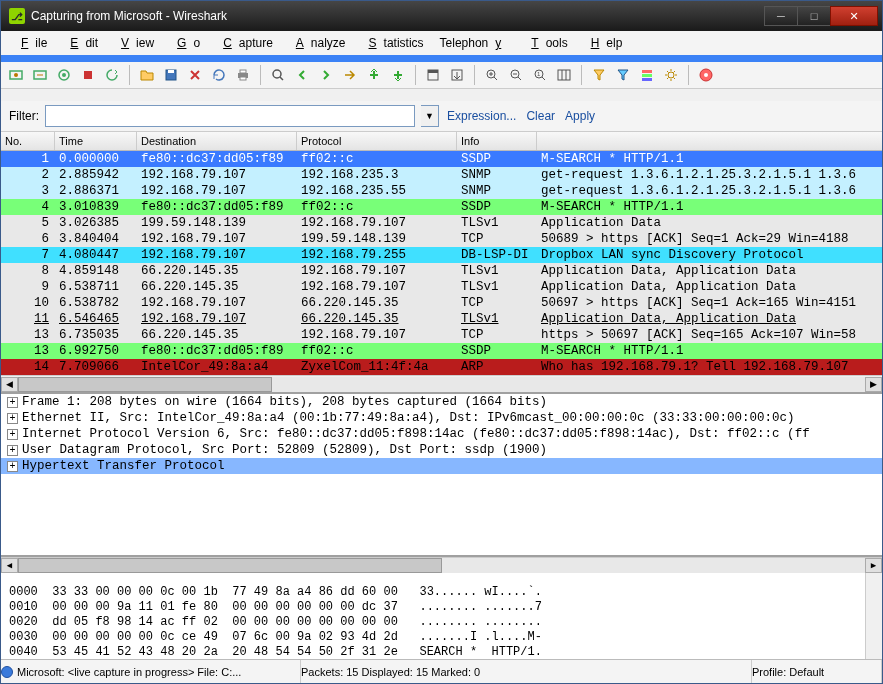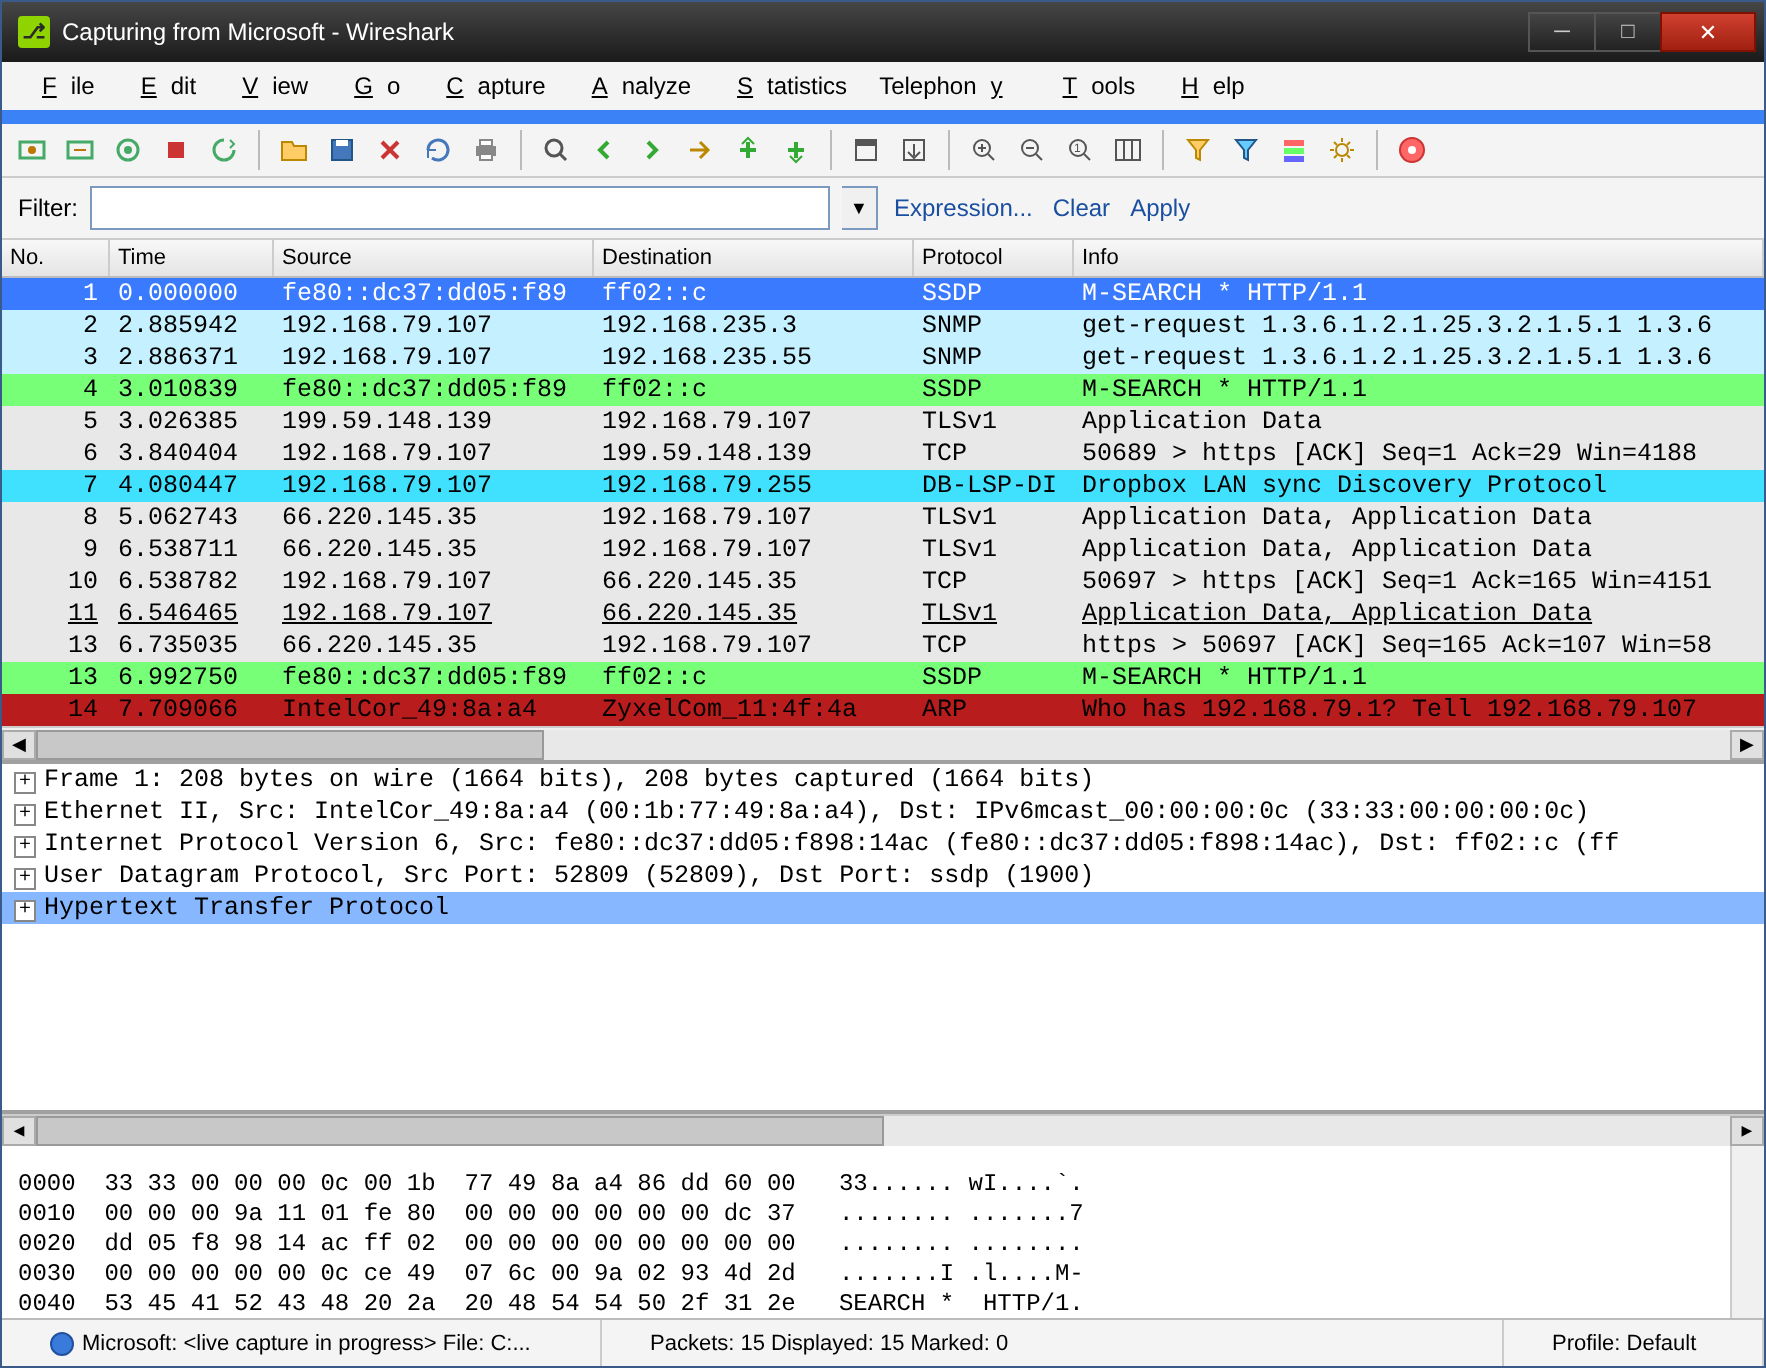--- a/index.html
+++ b/index.html
@@ -69,20 +69,21 @@
 }
 .tool svg { width: 16px; height: 16px; }
 .toolsep { width:1px; height:20px; background:#bbb; margin:0 4px; }
 .filterbar {
   background: #f4f4f4;
   border-bottom: 1px solid #ccc;
   padding: 4px 8px;
   display: flex;
   align-items: center;
   gap: 6px;
+  margin-top: 12px;
 }
 .filterbar label { font-size: 12px; }
 .filter-input {
   flex: 0 0 370px;
   height: 22px;
   border: 1px solid #7a9ac0;
   background: #fff;
   padding: 0 4px;
 }
 .filter-dd {
@@ -153,21 +154,21 @@
 .hex-body { flex:1; overflow:auto; padding: 12px 8px; white-space: pre; line-height: 15px; }
 .statusbar {
   height: 24px;
   background: #f4f4f4;
   border-top: 1px solid #bbb;
   display: flex;
   align-items: stretch;
   font-size: 11px;
 }
 .statusbar > div {
-  padding: 4px 24px;
+  padding: 4px 0;
   border-right: 1px solid #ccc;
   white-space: nowrap;
   overflow: hidden;
   display:flex;align-items:center;gap:4px;
 }
 .status-led { width:12px;height:12px;border-radius:50%;background:#3a7adb;border:1px solid #2050a0; }
 .vscroll { width:17px; background:#f0f0f0; border-left:1px solid #ccc; }
 </style>
 </head>
 <body>
@@ -369,21 +370,20 @@
   <span class="filter-link">Clear</span>
   <span class="filter-link">Apply</span>
 </div>
 
 <div class="panes">
 
   <div class="packet-list">
     <div class="plist-header">
       <div>No.</div>
       <div>Time</div>
-      <div>Source</div>
       <div>Destination</div>
       <div>Protocol</div>
       <div>Info</div>
     </div>
     <div class="plist-body" id="plist-body">
         <div class="prow" style="background: rgb(58, 122, 255); color: rgb(255, 255, 255);">
           <div>1</div>
           <div>0.000000</div>
           <div>fe80::dc37:dd05:f89</div>
           <div>ff02::c</div>
@@ -433,21 +433,21 @@
         <div class="prow" style="background: rgb(64, 224, 255); color: rgb(0, 0, 0);">
           <div>7</div>
           <div>4.080447</div>
           <div>192.168.79.107</div>
           <div>192.168.79.255</div>
           <div>DB-LSP-DI</div>
           <div>Dropbox LAN sync Discovery Protocol</div>
         </div>
         <div class="prow" style="background: rgb(232, 232, 232); color: rgb(0, 0, 0);">
           <div>8</div>
-          <div>5.062743</div>
+          <div>4.859148</div>
           <div>66.220.145.35</div>
           <div>192.168.79.107</div>
           <div>TLSv1</div>
           <div>Application Data, Application Data</div>
         </div>
         <div class="prow" style="background: rgb(232, 232, 232); color: rgb(0, 0, 0);">
           <div>9</div>
           <div>6.538711</div>
           <div>66.220.145.35</div>
           <div>192.168.79.107</div>

